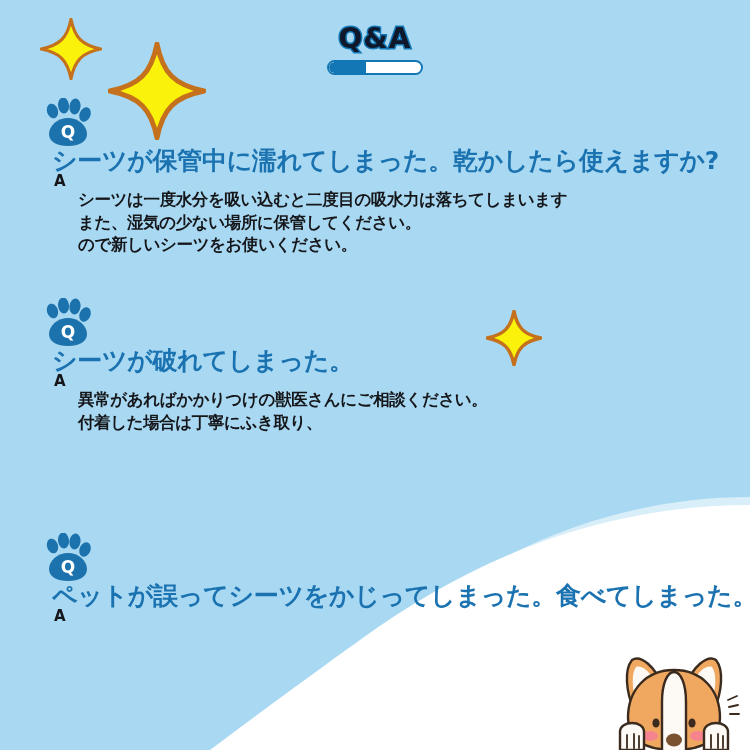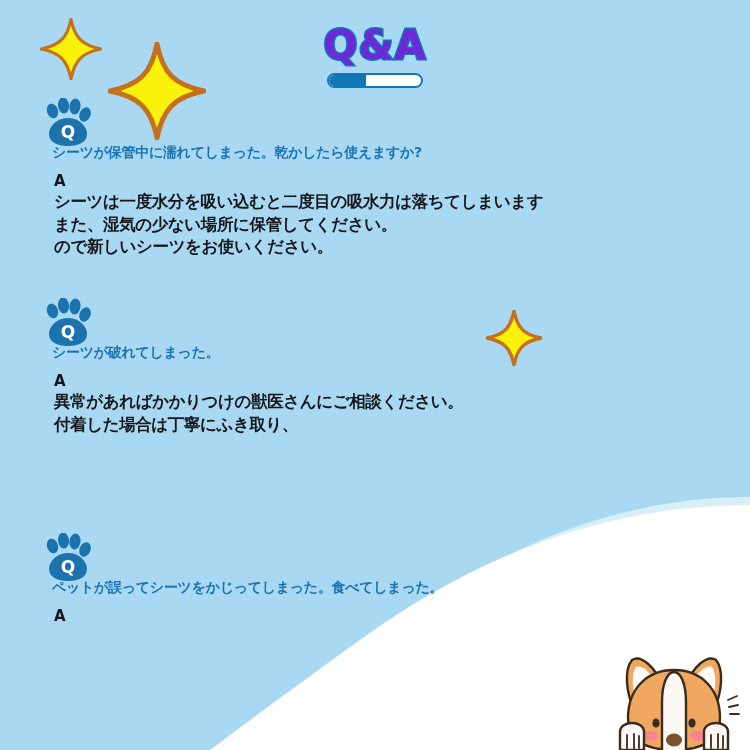--- a/index.html
+++ b/index.html
@@ -45,24 +45,24 @@
   .header {
     position: absolute;
     top: 24px;
     left: 0;
     width: 750px;
     text-align: center;
   }
 
   .qa-title {
     font-family: "DejaVu Sans", sans-serif;
-    font-size: 40px;
+    font-size: 28px;
     font-weight: bold;
     letter-spacing: 1px;
-    color: #6d28d9;
+    color: #0f172a;
     -webkit-text-stroke: 3px #1277b4;
     paint-order: stroke fill;
     line-height: 1.05;
     display: inline-block;
   }
 
   .title-bar {
     width: 96px;
     height: 15px;
     margin: 7px auto 0;
@@ -108,21 +108,21 @@
     text-align: center;
     line-height: 21px;
     z-index: 3;
   }
 
   .question {
     position: absolute;
     left: 12px;
     top: 46px;
     font-family: "DejaVu Sans", "Liberation Sans", sans-serif;
-    font-size: 14px;
+    font-size: 25px;
     font-weight: bold;
     color: #1a72b0;
     white-space: nowrap;
     letter-spacing: -0.3px;
   }
 
   .answer {
     position: absolute;
     left: 14px;
     top: 74px;
@@ -132,27 +132,28 @@
   .answer-label {
     font-family: "DejaVu Sans", sans-serif;
     font-size: 15px;
     font-weight: bold;
     color: #15161a;
     line-height: 18px;
     letter-spacing: 0.2px;
   }
 
   .answer-line {
-    font-family: Liberation Sans, sans-serif;
+    font-family: Liberation Mono, monospace;
     font-size: 16.5px;
     font-weight: bold;
     color: #15161a;
     line-height: 22.5px;
     white-space: nowrap;
     letter-spacing: -0.4px;
+    margin-left: 24px;
   }
 
   
   #block-1 { top: 98px; }
   #block-2 { top: 298px; }
   #block-3 { top: 533px; }
 
   
   .corgi {
     position: absolute;

